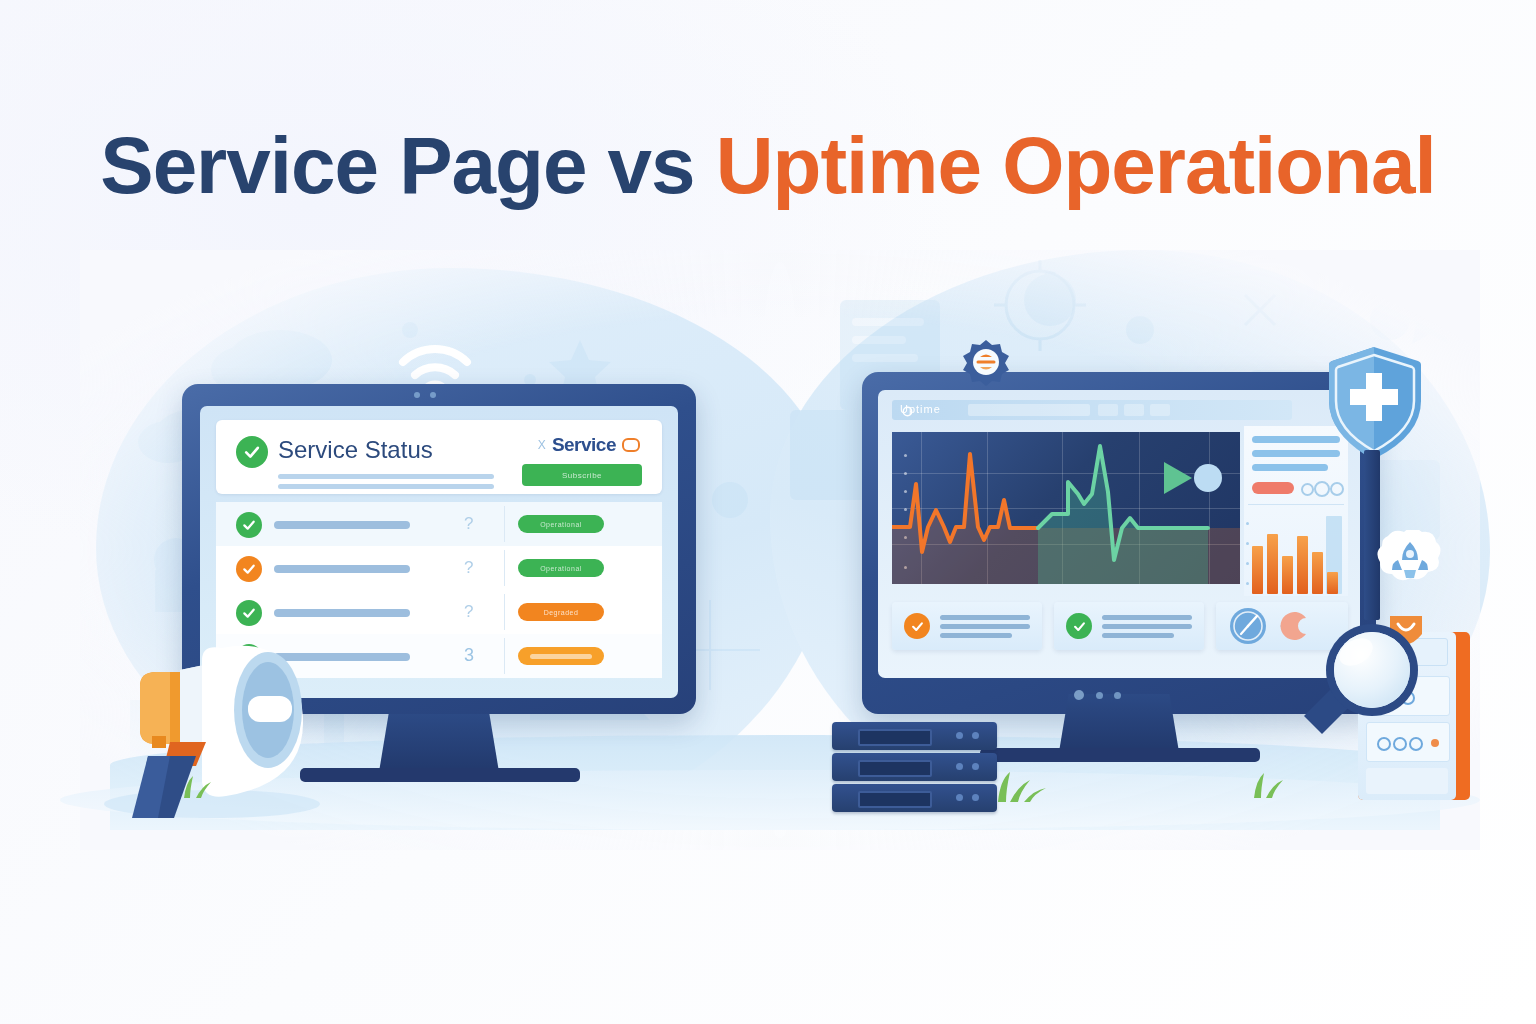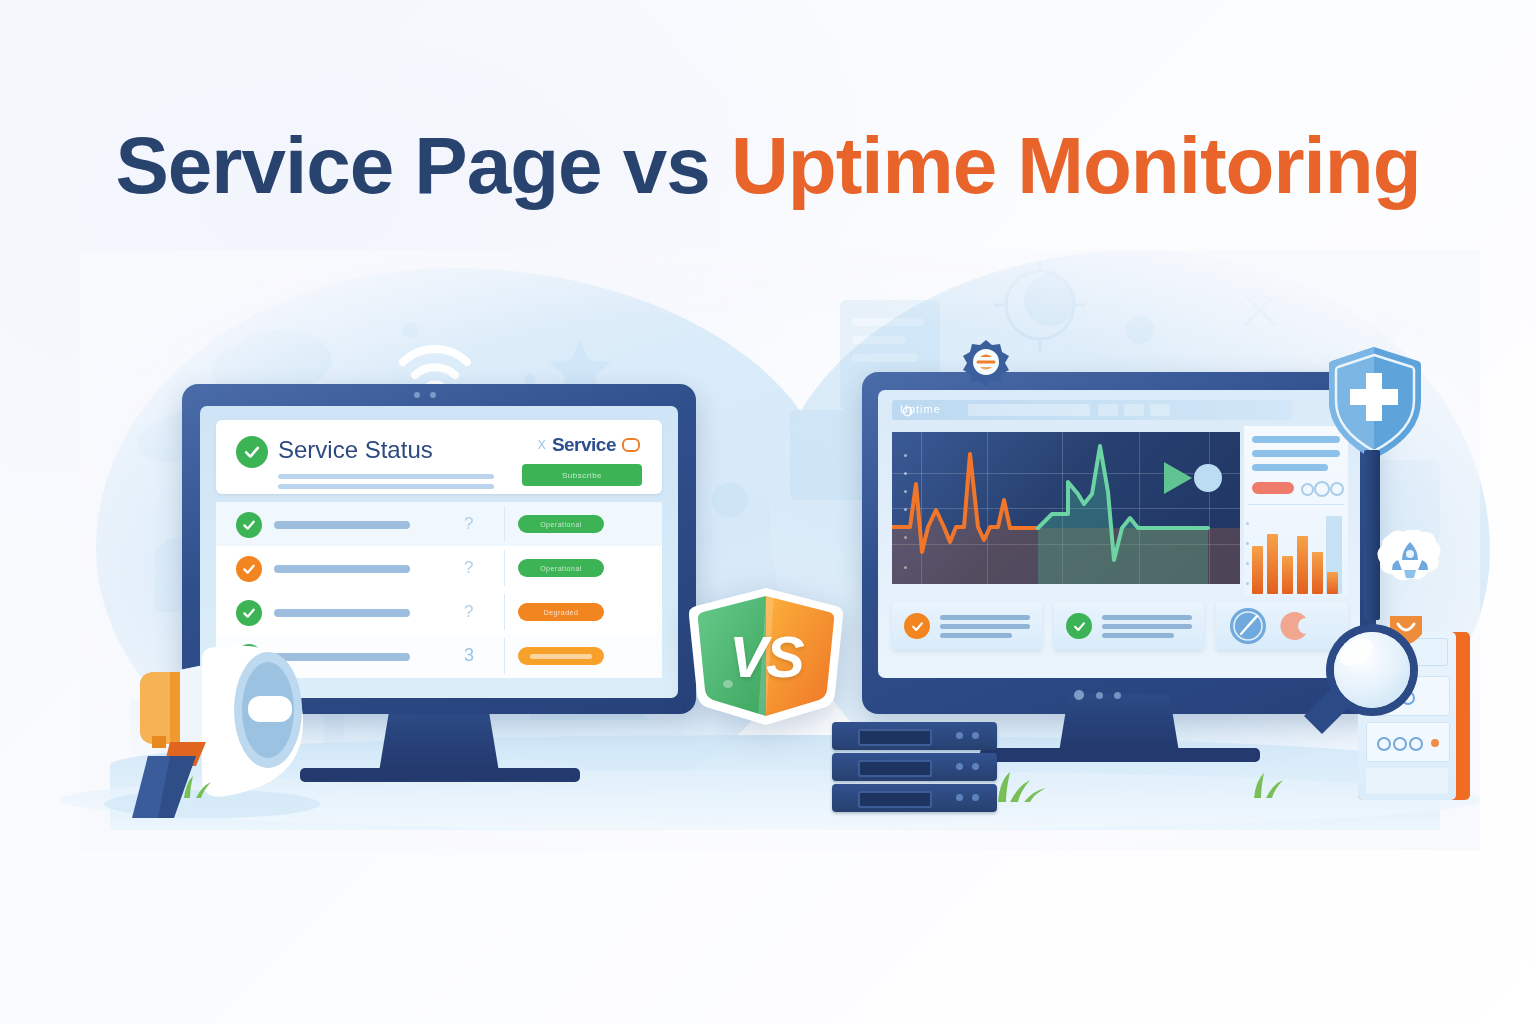--- a/index.html
+++ b/index.html
@@ -228,21 +228,21 @@
       <path d="M250 11 l0 -12 M250 79 l0 12 M216 45 l-12 0 M284 45 l12 0"></path>
       <path d="M455 35 l30 30 M485 35 l-30 30"></path>
     </g>
   </svg>
 
   <div class="blob-fade"></div>
   <div class="ground"></div>
   <div class="ground2"></div>
 
   <div class="title">
-    <span class="t-dark">Service Page vs </span><span class="t-accent">Uptime Monitoring</span>
+    <span class="t-dark">Service Page vs </span><span class="t-accent">Uptime Operational</span>
   </div>
 
   <svg class="wifi" viewBox="0 0 80 58">
     <g fill="none" stroke="#ffffff" stroke-width="8" stroke-linecap="round">
       <path d="M8 22 a46 46 0 0 1 64 0"></path>
       <path d="M20 35 a30 30 0 0 1 40 0"></path>
     </g>
     <path d="M40 57 l-11 -12 a16 16 0 0 1 22 0 z" fill="#ffffff"></path>
   </svg>
 
@@ -343,40 +343,20 @@
     <path d="M160 30 q70 -14 80 60 q10 74 -76 88 q-22 4 -24 -14 l0 -122 q0 -16 20 -12 z" fill="#ffffff"></path>
     <ellipse cx="206" cy="92" rx="34" ry="58" fill="#bcd9ef"></ellipse>
     <ellipse cx="206" cy="92" rx="26" ry="48" fill="#9cc2e2"></ellipse>
     <rect x="186" y="78" width="44" height="26" rx="12" fill="#ffffff"></rect>
     <path d="M108 124 l36 0 -10 24 -32 0 z" fill="#e0651f"></path>
     <path d="M86 138 l48 0 -22 62 -38 0 z" fill="#2f4d87"></path>
     <path d="M86 138 l22 0 -12 62 -26 0 z" fill="#3a5c9b"></path>
     <path d="M90 118 l14 0 0 12 -14 0 z" fill="#e8891f"></path>
   </svg>
 
-  <div class="vs-wrap">
-    <svg class="vs-badge" viewBox="0 0 160 145">
-      <defs>
-        <linearGradient id="gL" x1="0" y1="0" x2="1" y2="1">
-          <stop offset="0%" stop-color="#67c98a"></stop>
-            <stop offset="100%" stop-color="#3da75f"></stop>
-        </linearGradient>
-        <linearGradient id="gR" x1="0" y1="0" x2="1" y2="1">
-          <stop offset="0%" stop-color="#fbb03b"></stop>
-            <stop offset="100%" stop-color="#ef7526"></stop>
-        </linearGradient>
-      </defs>
-      <path d="M80 4 L150 22 q8 2 7 10 l-8 78 q-1 9 -9 13 L80 141 L20 123 q-8 -4 -9 -13 L3 32 q-1 -8 7 -10 z" fill="#ffffff"></path>
-      <path d="M80 12 L143 28 q6 2 5 8 l-7 70 q-1 7 -8 10 L80 132 z" fill="url(#gR)"></path>
-      <path d="M80 12 L17 28 q-6 2 -5 8 l7 70 q1 7 8 10 L80 132 z" fill="url(#gL)"></path>
-      <path d="M80 12 L88 12 L80 132 L72 132 z" fill="#ffffff" opacity=".18"></path>
-      <ellipse cx="42" cy="100" rx="5" ry="4" fill="#ffffff" opacity=".35"></ellipse>
-    </svg>
-    <div class="vs-text">VS</div>
-  </div>
 
   <div class="monitor" style="left:862px;top:372px;width:514px;height:342px;">
     <div class="mon-bezel"></div>
     <div class="mon-inner" style="left:16px;top:18px;width:482px;height:288px;background:linear-gradient(180deg,#dbeaf8 0%,#eaf4fc 100%);">
 
       <div class="mon-toolbar" style="left:14px;top:10px;width:400px;height:20px;">
         <span style="position:absolute;left:10px;top:3px;">
           <svg width="11" height="11" viewBox="0 0 12 12">
               <circle cx="6" cy="6" r="4.6" fill="none" stroke="#ffffff" stroke-width="1.6"></circle>
             </svg>

